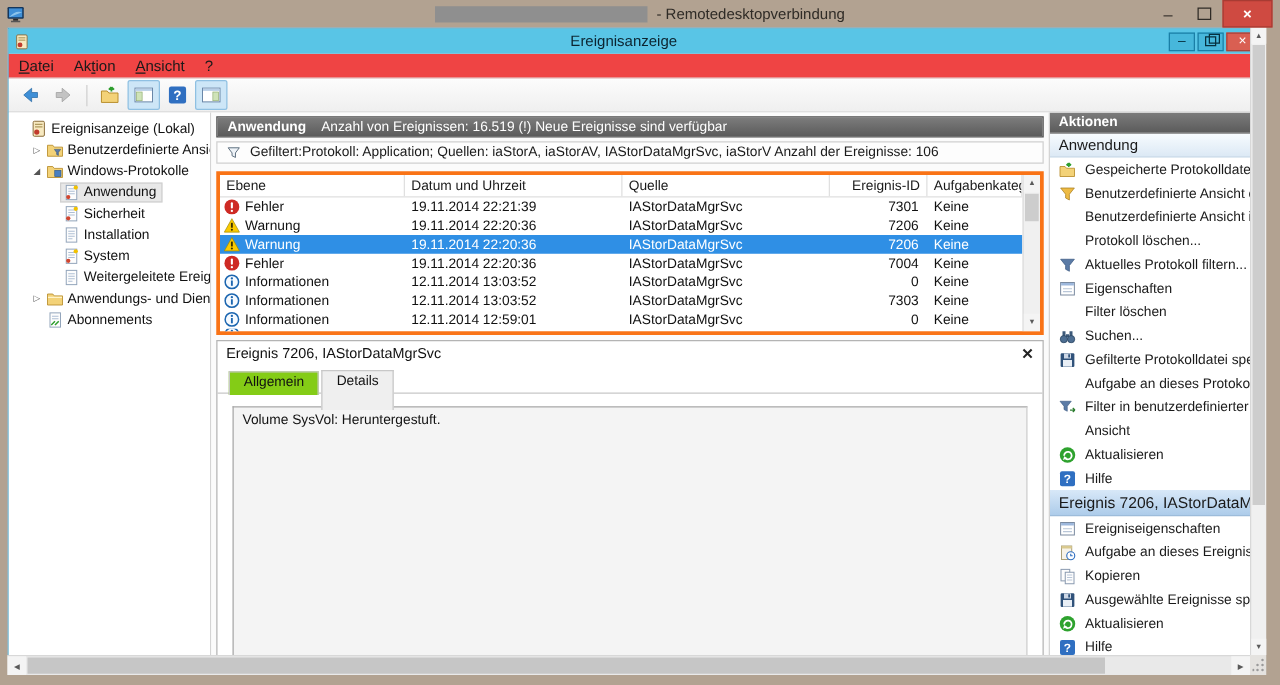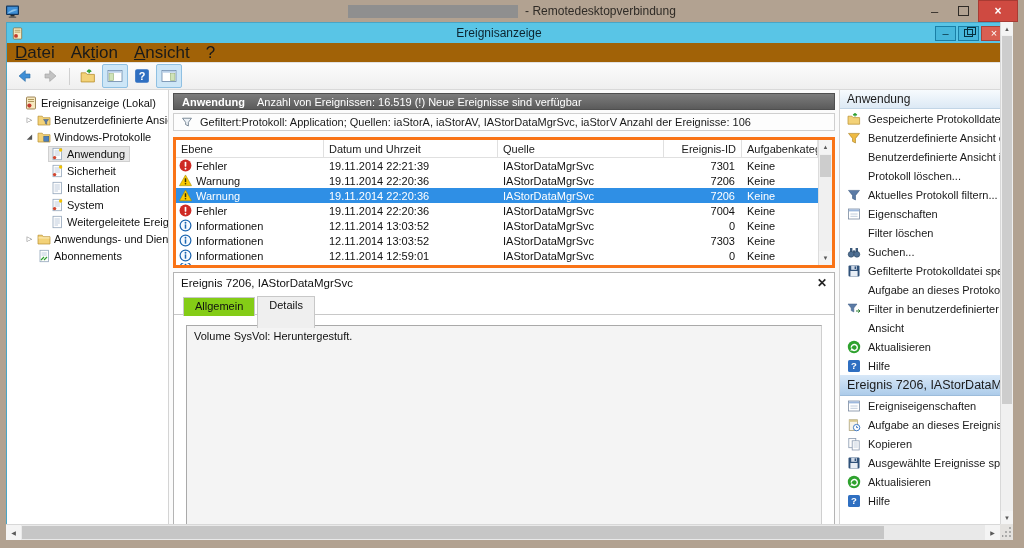--- a/index.html
+++ b/index.html
@@ -35,21 +35,21 @@
   .mmc-window{position:absolute;left:0;top:0;width:1002px;height:562px;background:#f0f0f0;border:1px solid #49a5c6;box-sizing:border-box;display:flex;flex-direction:column;}
   .mmc-titlebar{height:20px;background:#59c5e6;display:flex;align-items:center;position:relative;flex:none;}
   .mmc-app-icon{margin-left:4px;width:13px;height:13px;z-index:2;}
   .mmc-title{position:absolute;left:0;right:16px;text-align:center;font-size:12px;color:#0c2430;}
   .mmc-buttons{margin-left:auto;display:flex;align-items:center;z-index:2;gap:2px;padding-right:0px;}
   .mmc-btn{width:21px;height:15px;background:#47b7db;border:1px solid #1a7fa6;display:flex;align-items:center;justify-content:center;font-size:11px;color:#06303f;box-sizing:border-box;cursor:default;}
   .mmc-close{width:26px;background:#d95f52;border-color:#a8433a;color:#fff;}
   .shape-restore{position:relative;width:7px;height:6px;border:1px solid #06303f;display:inline-block;background:#47b7db;}
   .shape-restore:before{content:"";position:absolute;left:2px;top:-3px;width:7px;height:6px;border:1px solid #06303f;}
 
-  .mmc-menubar{height:19px;background:#a16207;border-bottom:1px solid #e2e2e2;display:flex;align-items:center;font-size:17px;flex:none;color:#1a1a1a;}
+  .mmc-menubar{height:19px;background:#ef4444;border-bottom:1px solid #e2e2e2;display:flex;align-items:center;font-size:12px;flex:none;color:#1a1a1a;}
   .menu-item{padding:0 8px;cursor:default;}
   .mmc-toolbar{height:26px;background:linear-gradient(#fcfcfc,#efefef);border-bottom:1px solid #d9d9d9;display:flex;align-items:center;padding-left:4px;gap:1px;flex:none;}
   .tb-btn{width:24px;height:22px;display:flex;align-items:center;justify-content:center;border:1px solid transparent;border-radius:2px;}
   .tb-btn.pressed{background:#cde6f7;border-color:#8fc0e2;}
   .tb-btn .ic{width:16px;height:16px;}
   .tb-sep{width:1px;height:17px;background:#d0d0d0;margin:0 4px;}
 
   .mmc-body{flex:1;display:flex;min-height:0;}
 
   
@@ -523,20 +523,21 @@
                   <div>Volume SysVol: Heruntergestuft.</div>
                 </div>
               <div class="dp-footer">
                 <span class="dp-footer-label">Protokollname:</span>
                 <span>Anwendung</span>
               </div>
             </div>
           </div>
 
           <div class="actions-panel">
+            <div class="ap-title">Aktionen</div>
             <div id="ap-sections">
                 <div class="ap-sec-h">Anwendung</div>
                 <div class="ap-item">
                   <span class="ic">
                     <svg viewBox="0 0 14 14">
                       <path d="M1 4.2 h4 l1.2 1.4 H12.6 v6.6 H1 Z" fill="#f3d278" stroke="#b98f2e" stroke-width="0.7"></path>
                       <path d="M8 4.5 V1.5 M8 1.5 l-1.8 1.8 M8 1.5 l1.8 1.8" stroke="#2e9e2e" stroke-width="1.3" fill="none"></path>
                     </svg>
                   </span>
                   <span>Gespeicherte Protokolldatei öff...</span>

